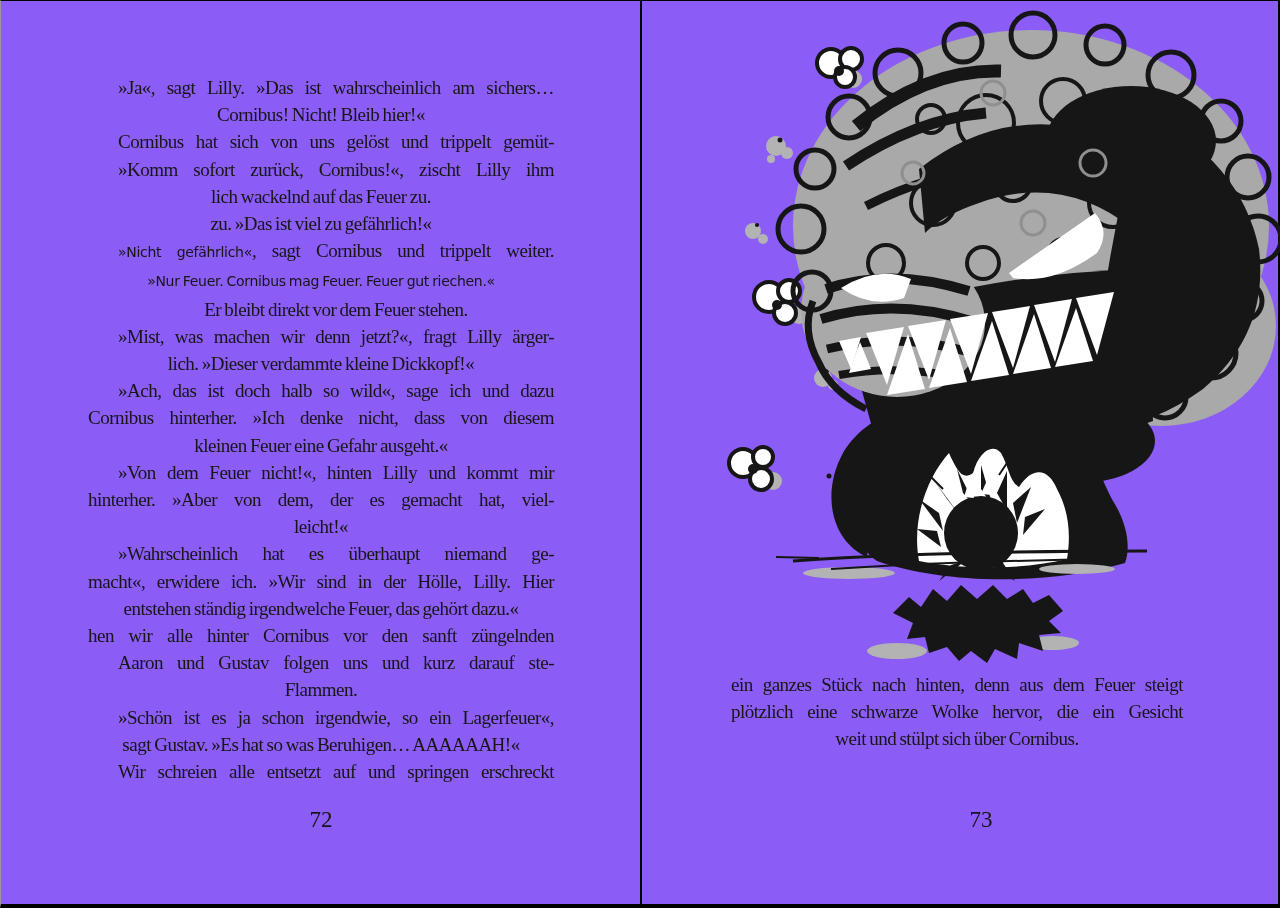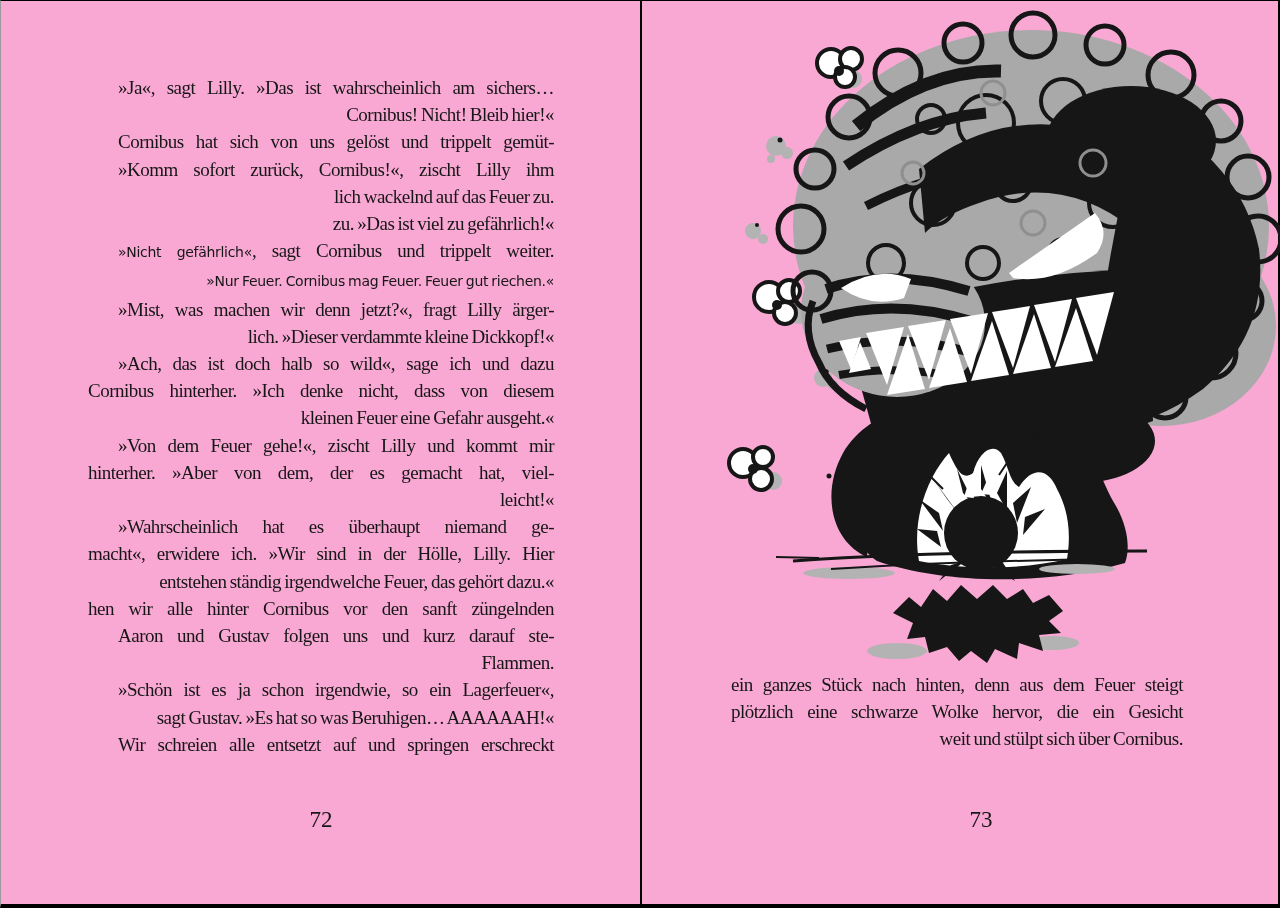--- a/index.html
+++ b/index.html
@@ -1,29 +1,29 @@
 <!DOCTYPE html>
 <html><head>
 <meta charset="utf-8">
 <style>
   html,body{margin:0;padding:0;background:#fff;}
   body{width:1280px;height:908px;position:relative;overflow:hidden;
        font-family:"Liberation Serif", serif;color:#161616;}
-  .spread{position:absolute;inset:0;box-sizing:border-box;background:#f9a8d4;
+  .spread{position:absolute;inset:0;box-sizing:border-box;background:#8b5cf6;
           border-top:1px solid #000;border-bottom:4px solid #000;
           border-left:1px solid #999;border-right:2px solid #000;}
   .page{position:absolute;top:0;width:640px;height:908px;}
   .page.left{left:0;}
   .page.right{left:640px;padding-left:40px;}
   .divider{position:absolute;left:639px;top:0;width:2px;height:908px;background:#000;}
   .text-block{position:absolute;}
   .tb-left{left:87px;top:73px;width:466px;}
   .tb-right{left:90px;top:670px;width:452px;}
   .line{font-size:19px;line-height:27.2px;letter-spacing:-0.5px;word-spacing:-1px;
-        white-space:normal;text-align:right;}
+        white-space:normal;text-align:center;}
   .line.j{text-align:justify;text-align-last:justify;}
   .line.i{text-indent:30px;}
   .hand{font-family:"DejaVu Sans", sans-serif;font-size:14px;letter-spacing:-0.3px;}
   .pagenum{position:absolute;top:806px;left:0;width:100%;text-align:center;
            font-size:23px;letter-spacing:0;}
   svg .scrib{fill:none;stroke:#161616;stroke-width:5;}
   svg .scrib2{fill:none;stroke:#161616;stroke-width:4;}
   svg .scribg{fill:none;stroke:#8f8f8f;stroke-width:3;}
   svg .ink{fill:#161616;}
   svg .gray{fill:#a9a9a9;}
@@ -39,26 +39,27 @@
   <div class="page left">
     <div class="text-block tb-left">
         <div class="line j i">»Ja«, sagt Lilly. »Das ist wahrscheinlich am sichers…</div>
         <div class="line">Cornibus! Nicht! Bleib hier!«</div>
         <div class="line j i">Cornibus hat sich von uns gelöst und trippelt gemüt-</div>
         <div class="line j i">»Komm sofort zurück, Cornibus!«, zischt Lilly ihm</div>
         <div class="line">lich wackelnd auf das Feuer zu.</div>
         <div class="line">zu. »Das ist viel zu gefährlich!«</div>
         <div class="line j i"><span class="hand">»Nicht gefährlich«</span><span>, sagt Cornibus und trippelt weiter.</span></div>
         <div class="line"><span class="hand">»Nur Feuer. Cornibus mag Feuer. Feuer gut riechen.«</span></div>
+        <div class="line i">Er bleibt direkt vor dem Feuer stehen.</div>
         <div class="line j i">»Mist, was machen wir denn jetzt?«, fragt Lilly ärger-</div>
         <div class="line">lich. »Dieser verdammte kleine Dickkopf!«</div>
         <div class="line j i">»Ach, das ist doch halb so wild«, sage ich und dazu</div>
         <div class="line j">Cornibus hinterher. »Ich denke nicht, dass von diesem</div>
         <div class="line">kleinen Feuer eine Gefahr ausgeht.«</div>
-        <div class="line j i">»Von dem Feuer gehe!«, zischt Lilly und kommt mir</div>
+        <div class="line j i">»Von dem Feuer nicht!«, hinten Lilly und kommt mir</div>
         <div class="line j">hinterher. »Aber von dem, der es gemacht hat, viel-</div>
         <div class="line">leicht!«</div>
         <div class="line j i">»Wahrscheinlich hat es überhaupt niemand ge-</div>
         <div class="line j">macht«, erwidere ich. »Wir sind in der Hölle, Lilly. Hier</div>
         <div class="line">entstehen ständig irgendwelche Feuer, das gehört dazu.«</div>
         <div class="line j">hen wir alle hinter Cornibus vor den sanft züngelnden</div>
         <div class="line j i">Aaron und Gustav folgen uns und kurz darauf ste-</div>
         <div class="line">Flammen.</div>
         <div class="line j i">»Schön ist es ja schon irgendwie, so ein Lagerfeuer«,</div>
         <div class="line">sagt Gustav. »Es hat so was Beruhigen… AAAAAAH!«</div>

